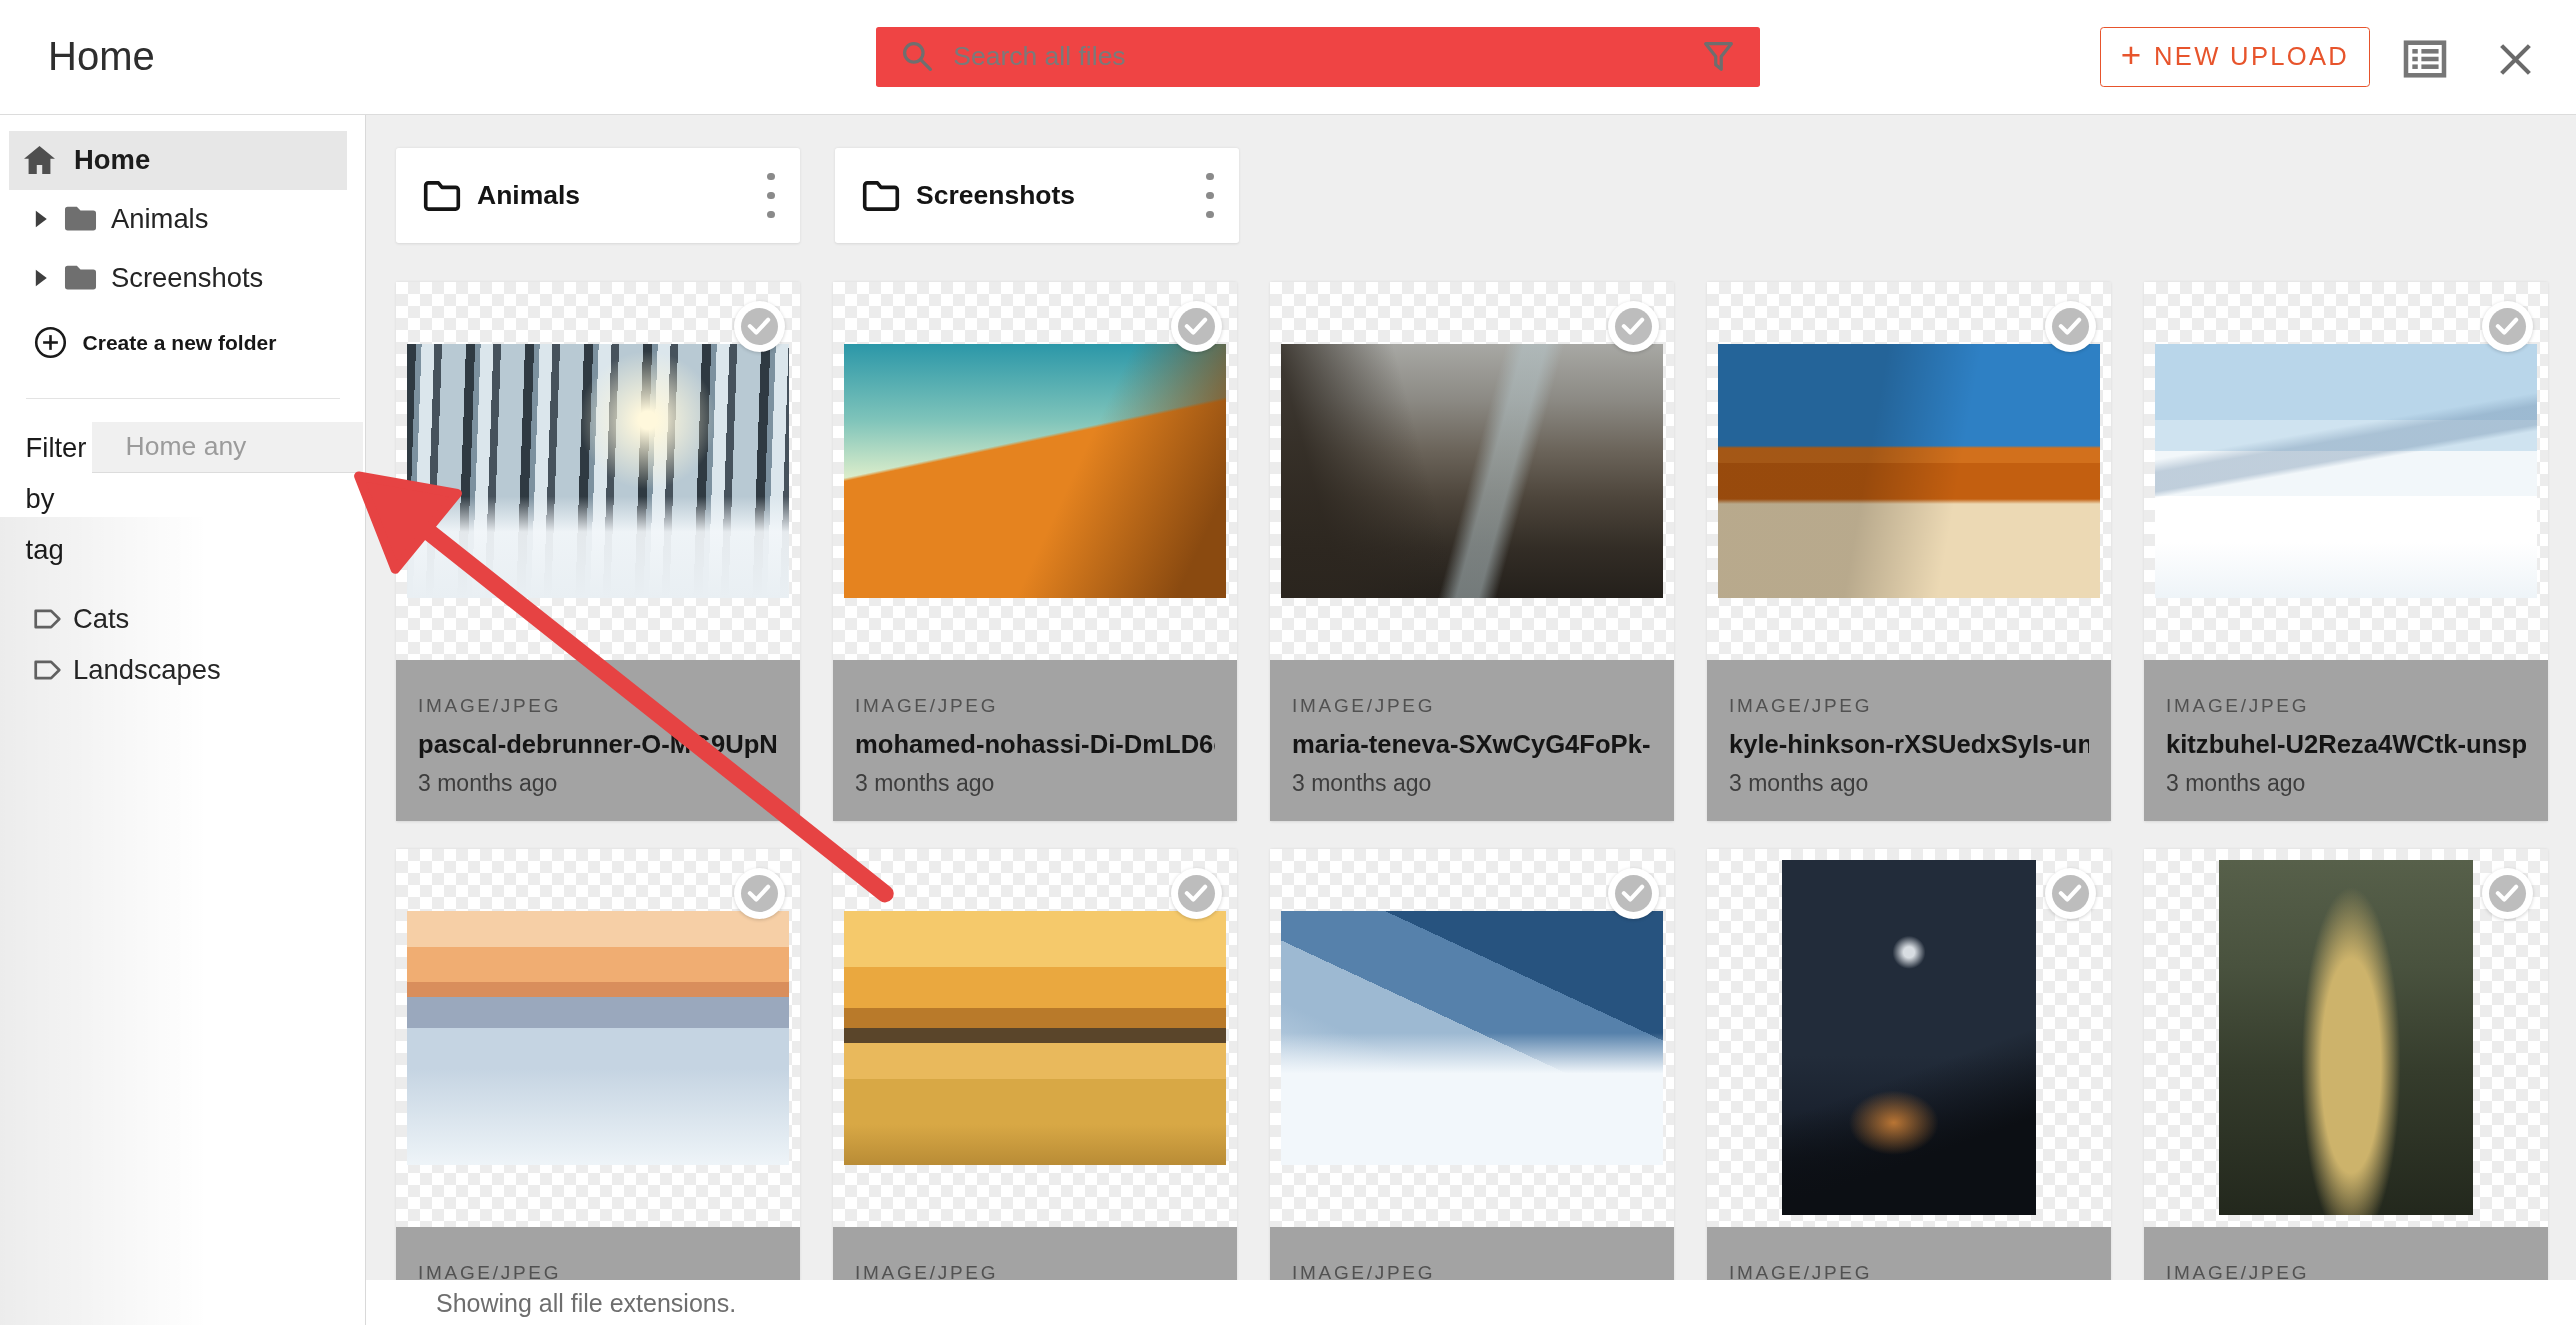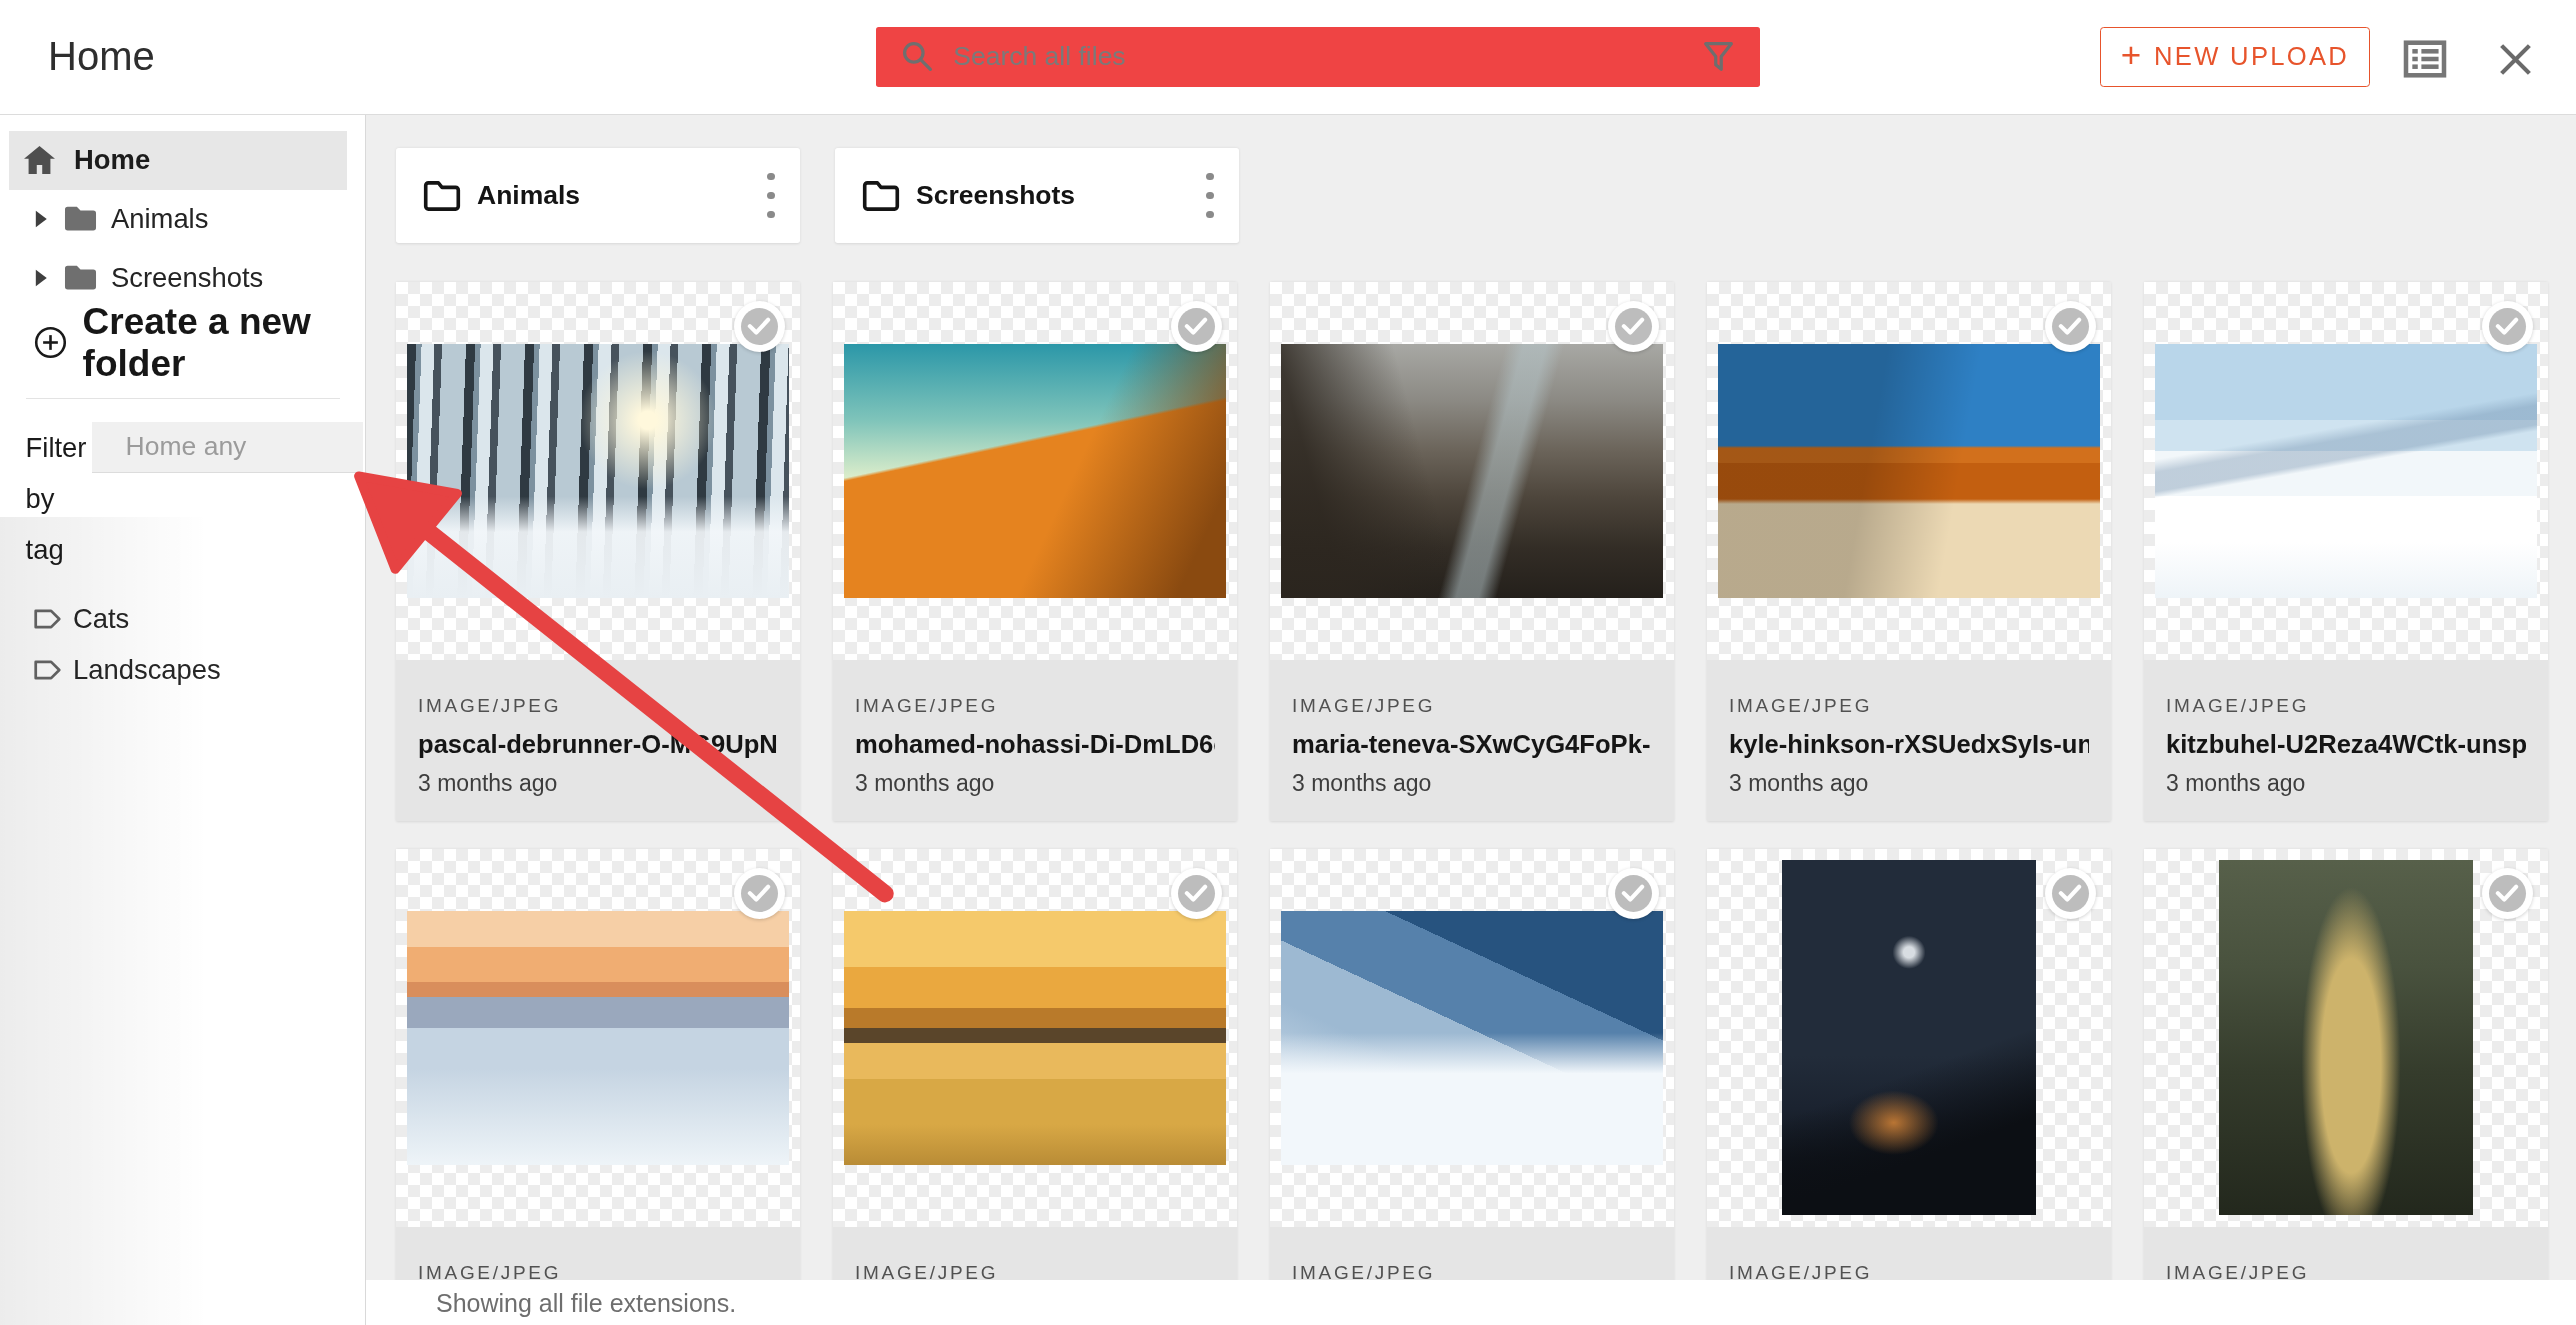--- a/index.html
+++ b/index.html
@@ -43,21 +43,21 @@
   .side-home .lbl { font-size:27.4px; font-weight:bold; color:#1c1c1c; }
   .tree-row { position:absolute; left:0; width:366px; height:57px; display:flex; align-items:center;
               cursor:pointer; }
   .tree-row .caret { margin-left:34px; flex:none; }
   .tree-row .foldericon { margin-left:14.6px; flex:none; }
   .tree-row .lbl { margin-left:12.8px; font-size:27.4px; color:#242424; }
   .tree-animals { top:75px; }
   .tree-screenshots { top:134px; }
   .create-row { position:absolute; left:0; top:199px; width:366px; height:57px; display:flex;
                 align-items:center; cursor:pointer; }
-  .create-row .lbl { margin-left:14.6px; font-size:37px; font-weight:bold; color:#171717; }
+  .create-row .lbl { margin-left:14.6px; font-size:21px; font-weight:bold; color:#171717; }
   .create-row svg { margin-left:33px; flex:none; }
   .side-divider { position:absolute; left:25.6px; top:283px; width:314px; height:0;
                   border-top:1.8px solid #e3e3e3; }
   .filter-row { position:absolute; left:25.6px; top:307px; width:338px; display:flex; }
   .filter-label { width:66px; font-size:27.4px; line-height:51px; color:#1b1b1b; }
   .match-select { margin-left:0; width:271px; height:51px; background:#f0f0f0;
                   border:none; border-bottom:1.8px solid #dcdcdc; font-size:26.5px; color:#9b9b9b;
                   line-height:49px; padding-left:34px; cursor:pointer; }
   .tag-row { position:absolute; left:0; width:366px; height:53px; display:flex; align-items:center;
              cursor:pointer; }
@@ -93,21 +93,21 @@
              linear-gradient(45deg, #ececec 25%, transparent 25%, transparent 75%, #ececec 75%);
            background-size:24px 24px; background-position:0 0, 12px 12px; }
   .img { position:absolute; left:11px; right:11px; top:50%; height:254px; transform:translateY(-50%); }
   .img.portrait { left:50%; right:auto; top:11px; bottom:12px; height:auto; width:254px;
                   transform:translateX(-50%); }
   .badge { position:absolute; top:19px; right:15.5px; width:51px; height:51px; border-radius:50%;
            background:#fff; box-shadow:0 0.9px 3.7px rgba(0,0,0,0.18); display:flex; align-items:center;
            justify-content:center; border:none; cursor:pointer; z-index:3; }
   .badge .inner { width:37px; height:37px; border-radius:50%; background:#bdbdbd; display:flex;
                   align-items:center; justify-content:center; }
-  .meta { position:absolute; left:0; top:378px; right:0; bottom:0; background:#e5e5e5;
+  .meta { position:absolute; left:0; top:378px; right:0; bottom:0; background:#a3a3a3;
           padding:35px 22px 0 22px; }
   .f-type { font-size:19px; letter-spacing:2.7px; color:#515151; }
   .f-name { font-size:25.6px; font-weight:bold; color:#151515; margin-top:12.8px;
             white-space:nowrap; overflow:hidden; }
   .f-age  { font-size:23px; color:#3d3d3d; margin-top:11px; }
 
   
   .ph1 { background:
       radial-gradient(circle at 63% 30%, #fff8dc 0 9.1px, rgba(255,248,220,.7) 25.6px, rgba(255,248,220,0) 69px),
       linear-gradient(180deg, rgba(238,244,248,0) 60%, rgba(243,247,250,.92) 74%, #e9eff3 100%),

